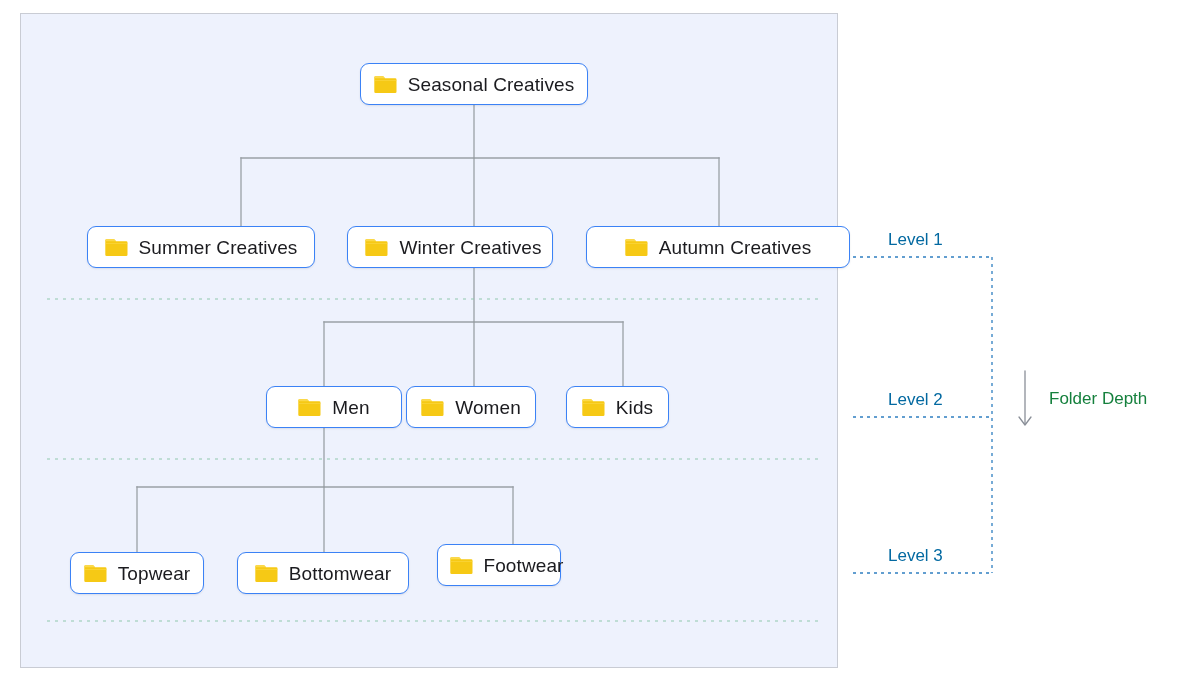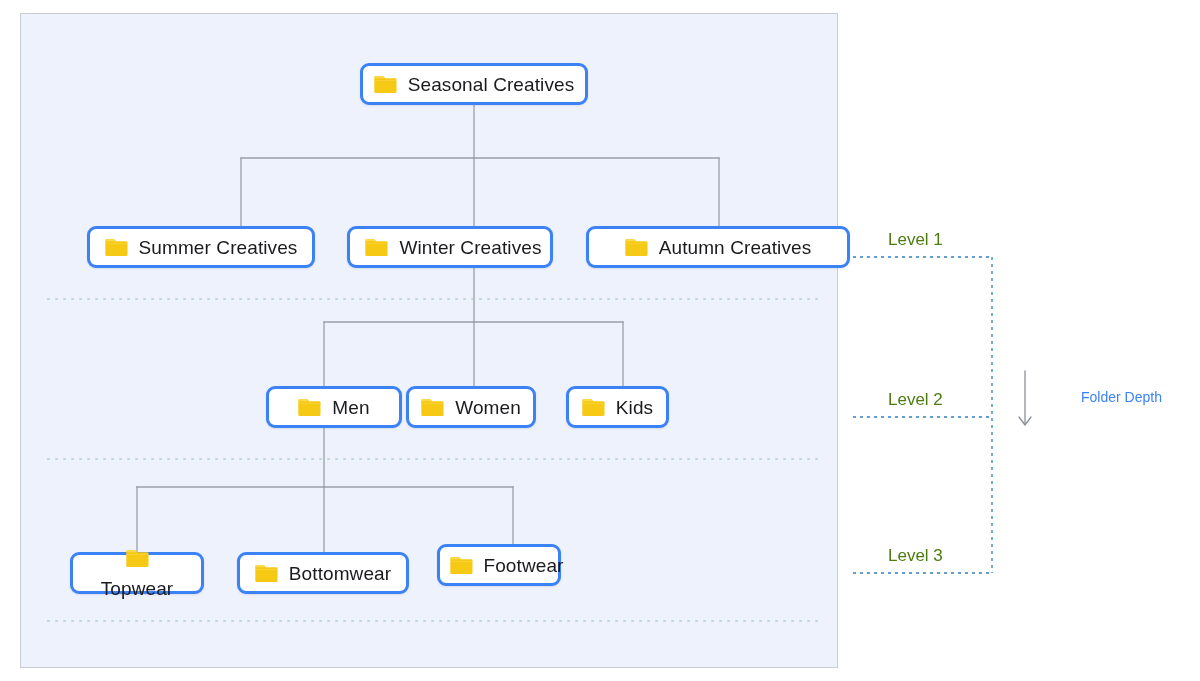--- a/index.html
+++ b/index.html
@@ -43,21 +43,21 @@
     width: 1200px;
     height: 681px;
     pointer-events: none;
   }
 
   
   .node {
     position: absolute;
     box-sizing: border-box;
     background: #ffffff;
-    border: 3px solid #3b82f6;
+    border: 1px solid #3b82f6;
     border-radius: 9px;
     box-shadow: 0 1px 2px rgba(30,40,70,0.10);
     display: flex;
     align-items: center;
     justify-content: center;
     gap: 11px;
     padding: 0 17px;
     height: 42px;
     white-space: nowrap;
   }
@@ -76,32 +76,31 @@
     height: 19px;
     flex: 0 0 auto;
     position: relative;
   }
   .folder-icon svg { display: block; }
 
   
   .level-label {
     position: absolute;
     font-size: 17px;
-    color: #4d7c0f;
+    color: #0369a1;
     line-height: 1;
     white-space: nowrap;
     text-align: right;
   }
   .depth-label {
     position: absolute;
-    font-size: 14px;
-    color: #3b82f6;
+    font-size: 17px;
+    color: #15803d;
     line-height: 1;
     white-space: nowrap;
-    margin-left: 32px;
   }
 </style>
 </head>
 <body>
 
 <div id="stage">
 
   <div id="canvas-panel"></div>
 
   <svg class="layer" viewBox="0 0 1200 681" width="1200" height="681" xmlns="http://www.w3.org/2000/svg">
@@ -222,21 +221,21 @@
     <span class="folder-icon">
       <svg viewBox="0 0 23 19" width="23" height="19" xmlns="http://www.w3.org/2000/svg">
         <path d="M1.6,1.2 h7.2 a1,1 0 0 1 0.75,0.35 L11,3.2 h10.2 a1.3,1.3 0 0 1 1.3,1.3 v12.3 a1.3,1.3 0 0 1 -1.3,1.3 H1.6 a1.3,1.3 0 0 1 -1.3,-1.3 V2.5 a1.3,1.3 0 0 1 1.3,-1.3 z" fill="#f6c915"></path>
         <path d="M1.6,1.2 h7.2 a1,1 0 0 1 0.75,0.35 L11,3.2 H0.3 V2.5 a1.3,1.3 0 0 1 1.3,-1.3 z" fill="#fbd94a"></path>
         <path d="M0.3,5.0 h22.2 v1.0 H0.3 z" fill="#fbd94a" opacity="0.55"></path>
       </svg>
     </span>
     <span class="node-label">Kids</span>
   </div>
 
-  <div class="node" style="left:70px; top:552px; width:134px;flex-direction:column;">
+  <div class="node" style="left:70px; top:552px; width:134px;">
     <span class="folder-icon">
       <svg viewBox="0 0 23 19" width="23" height="19" xmlns="http://www.w3.org/2000/svg">
         <path d="M1.6,1.2 h7.2 a1,1 0 0 1 0.75,0.35 L11,3.2 h10.2 a1.3,1.3 0 0 1 1.3,1.3 v12.3 a1.3,1.3 0 0 1 -1.3,1.3 H1.6 a1.3,1.3 0 0 1 -1.3,-1.3 V2.5 a1.3,1.3 0 0 1 1.3,-1.3 z" fill="#f6c915"></path>
         <path d="M1.6,1.2 h7.2 a1,1 0 0 1 0.75,0.35 L11,3.2 H0.3 V2.5 a1.3,1.3 0 0 1 1.3,-1.3 z" fill="#fbd94a"></path>
         <path d="M0.3,5.0 h22.2 v1.0 H0.3 z" fill="#fbd94a" opacity="0.55"></path>
       </svg>
     </span>
     <span class="node-label">Topwear</span>
   </div>
 

